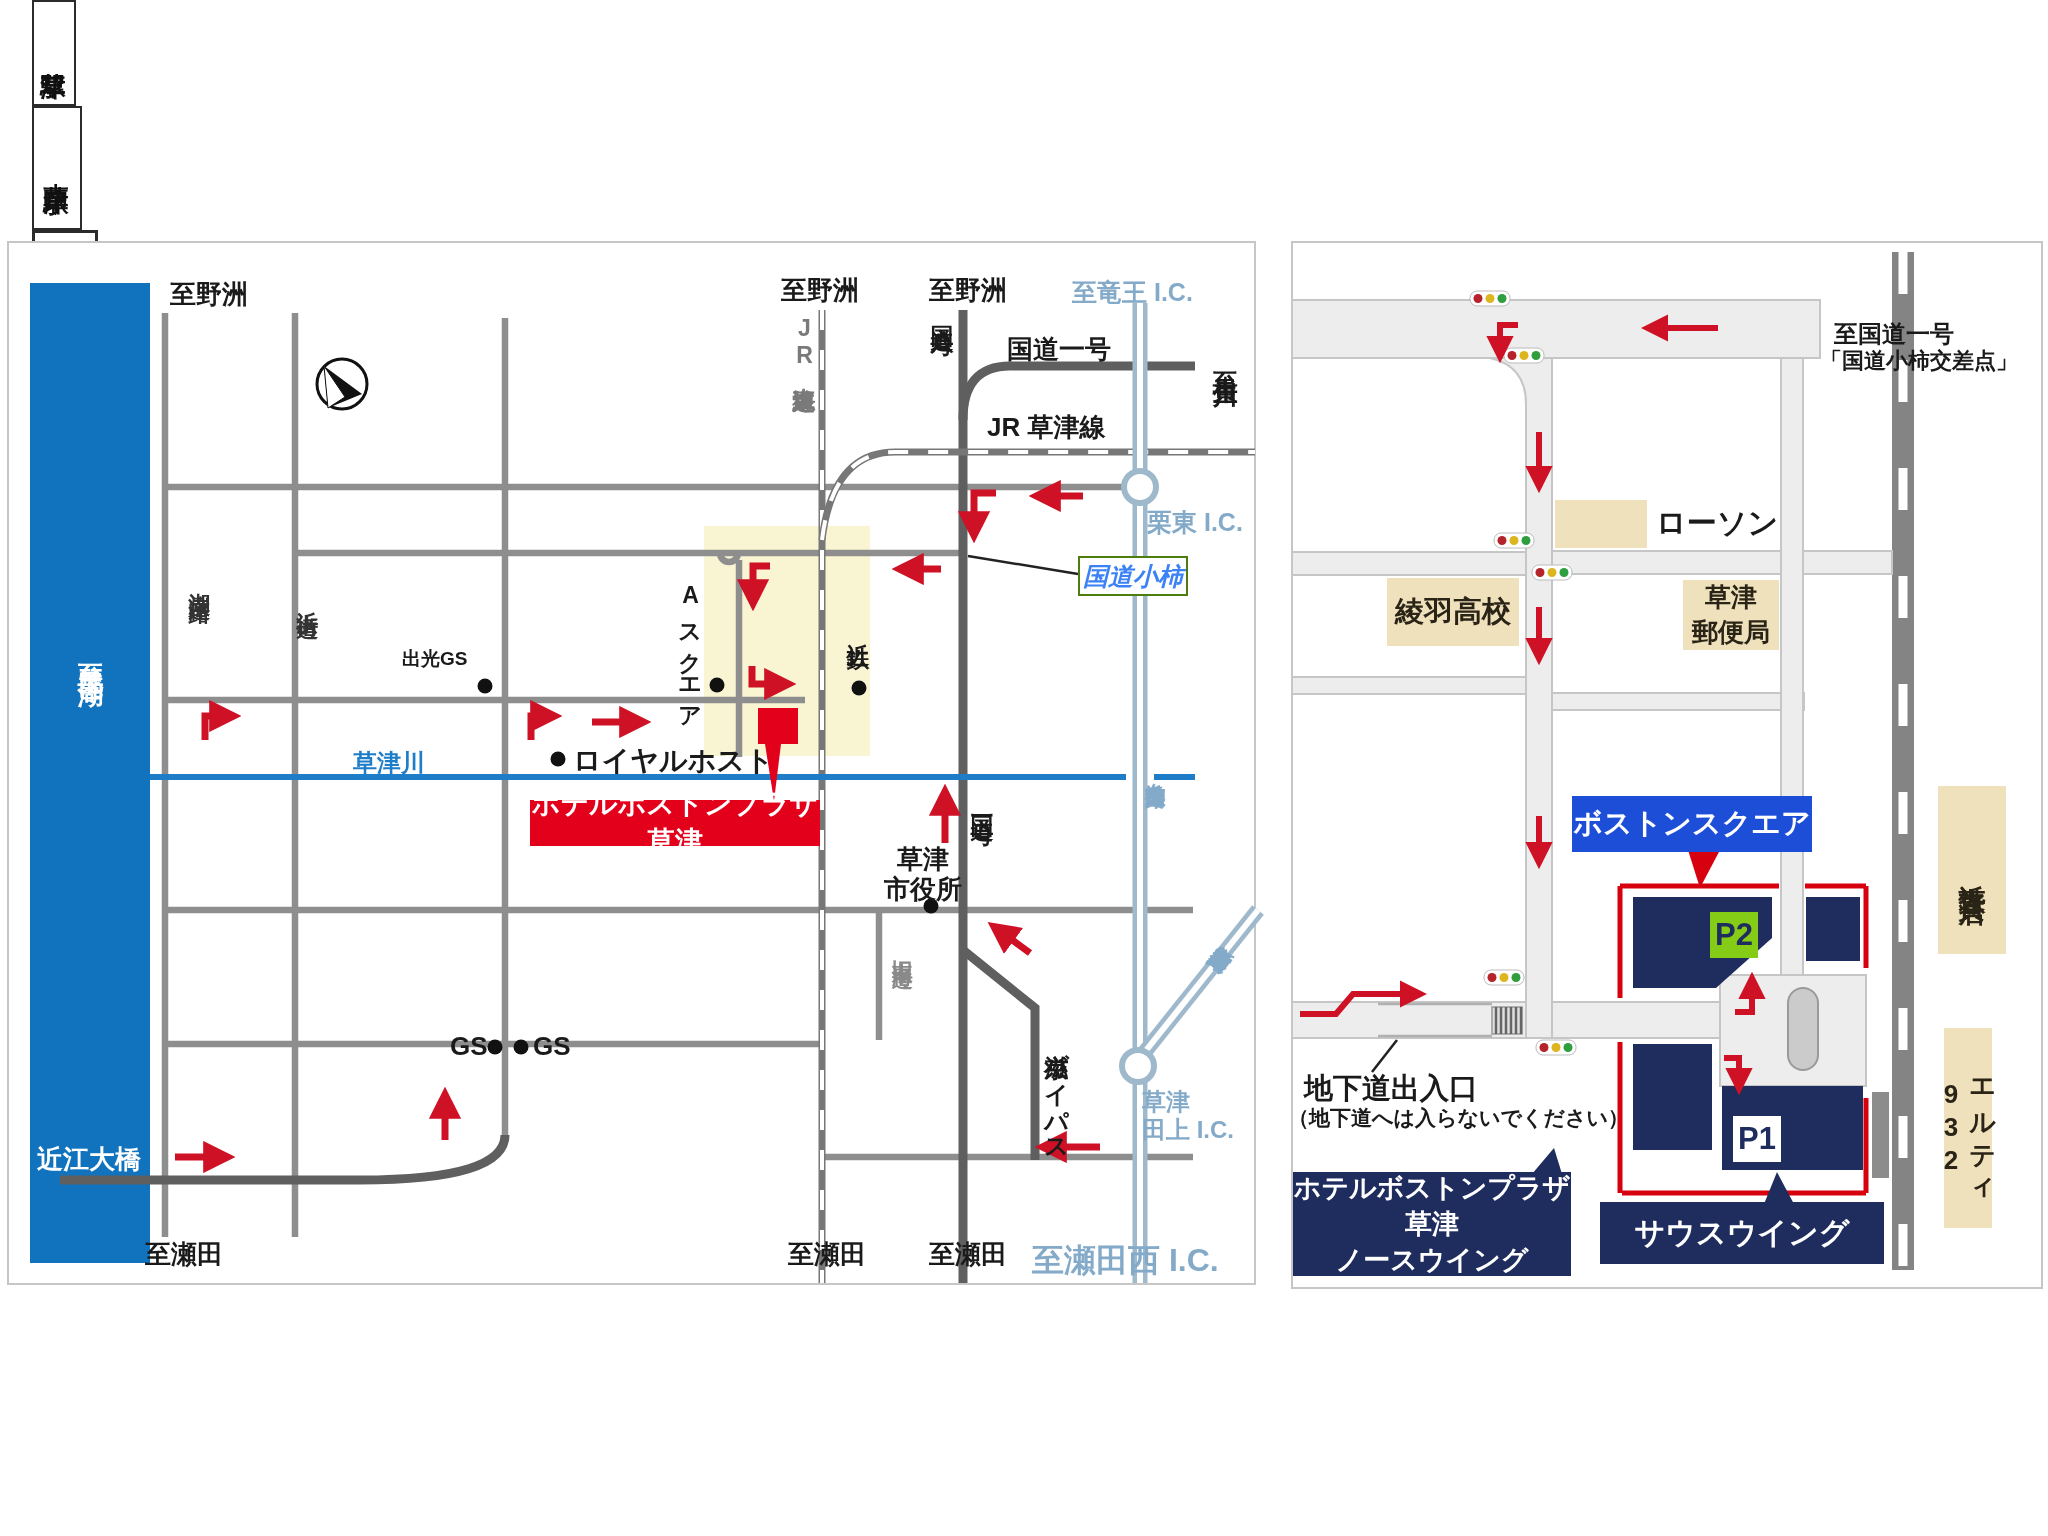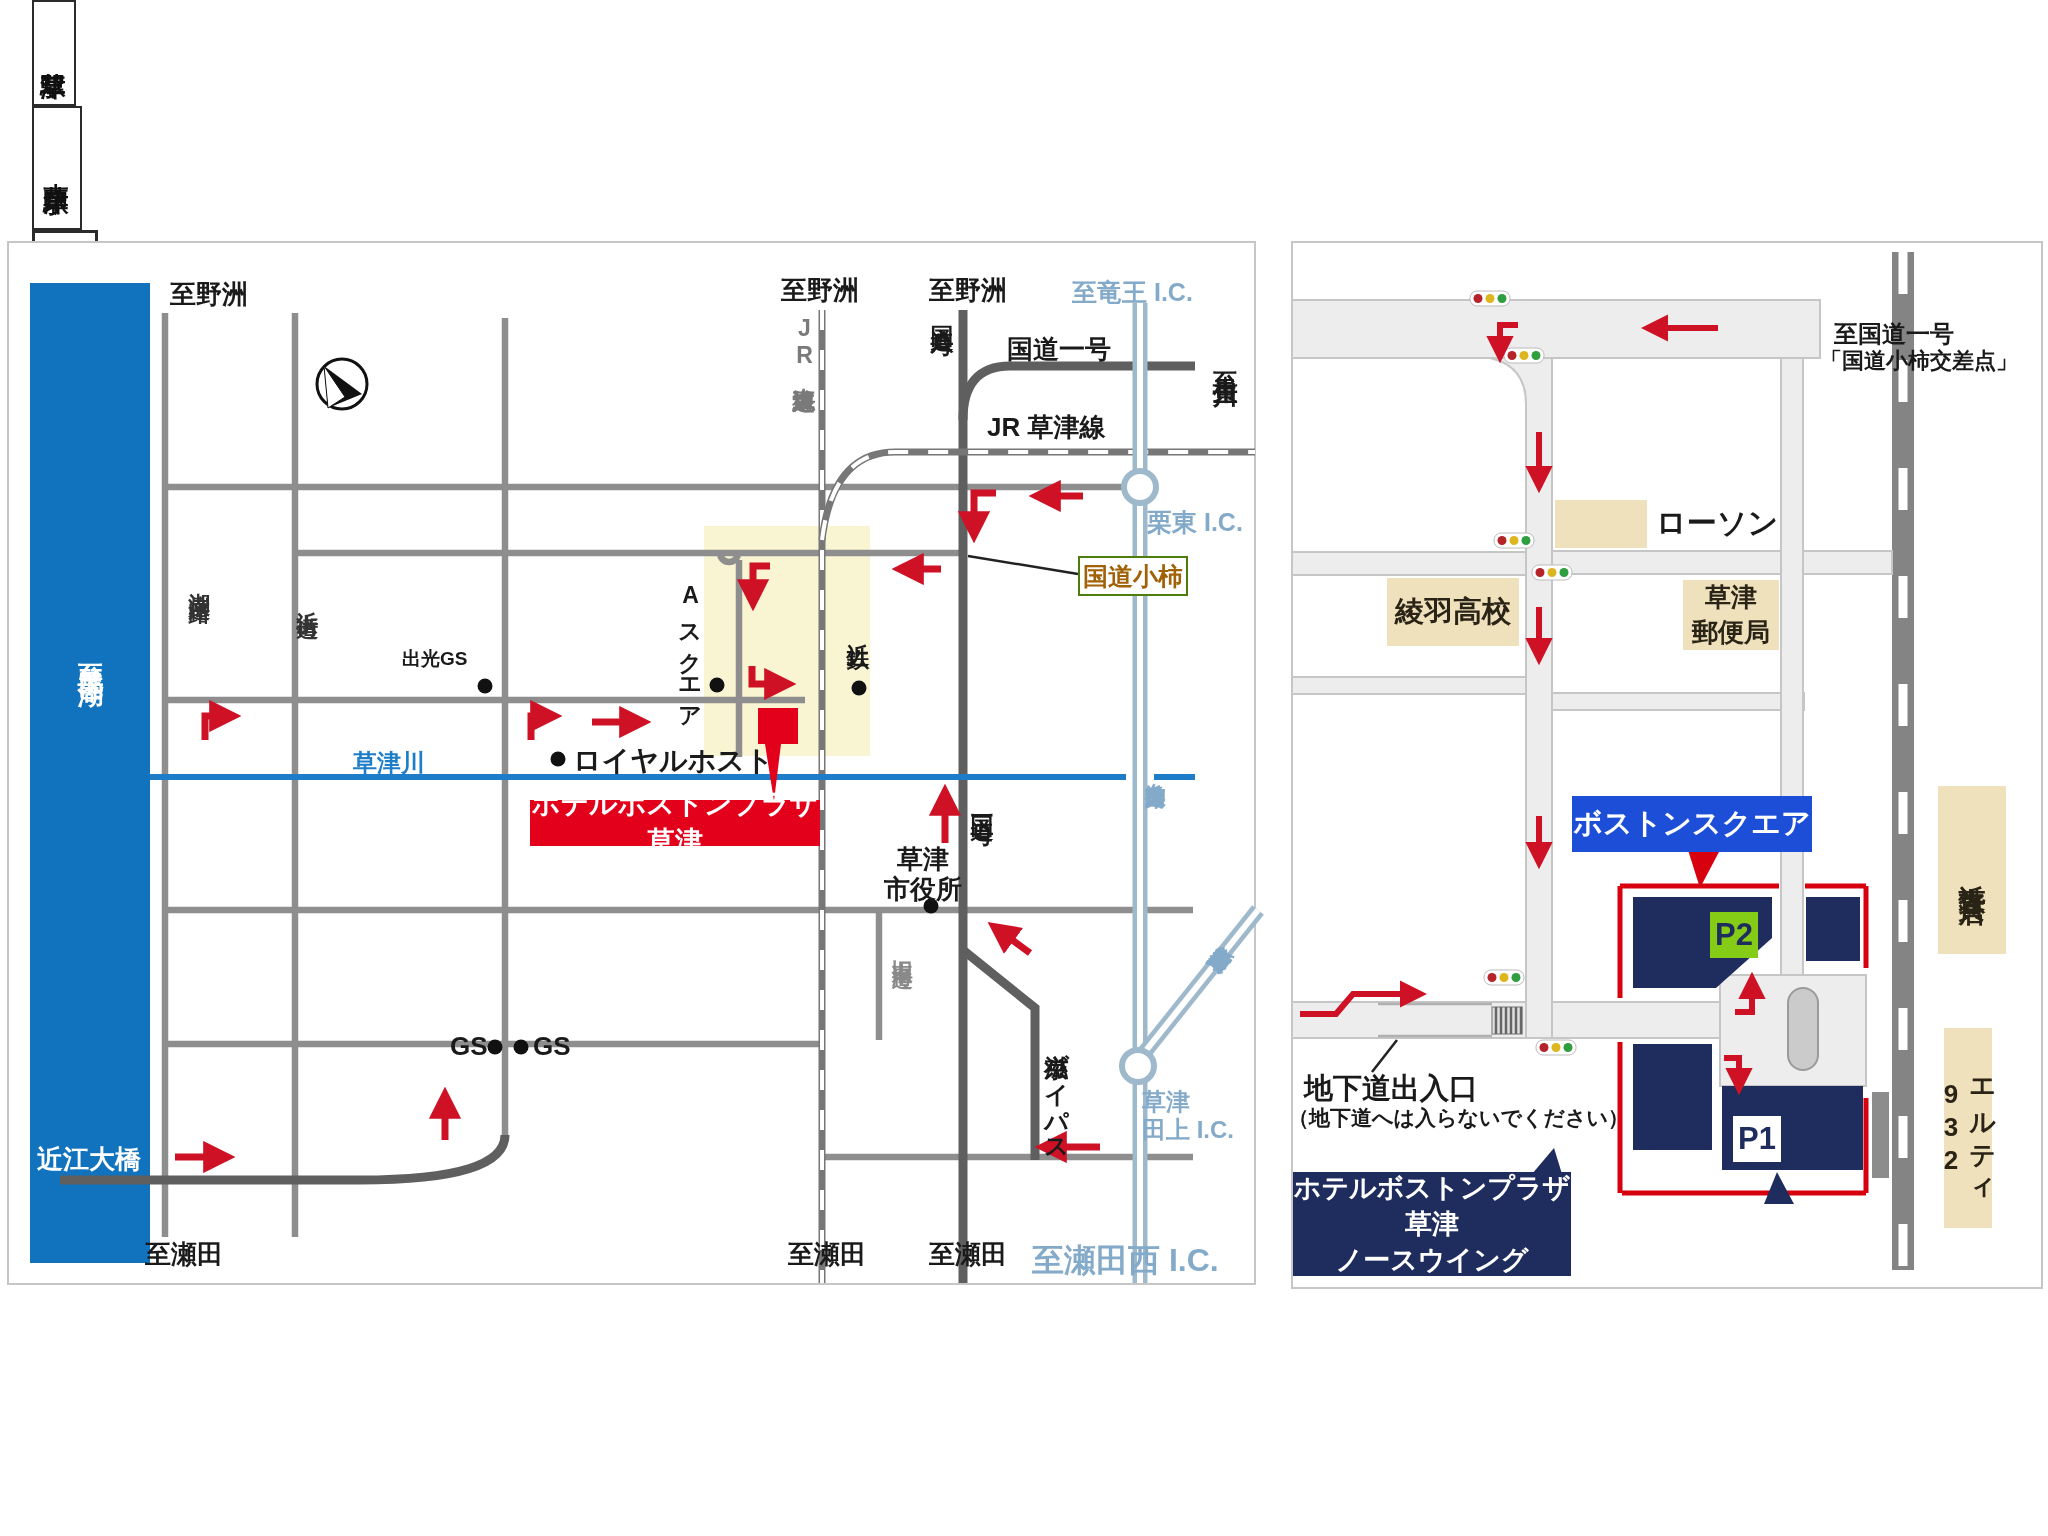--- a/index.html
+++ b/index.html
@@ -10,21 +10,21 @@
   .v{writing-mode:vertical-rl;text-orientation:upright;letter-spacing:3px;}
   .steel{color:#84aac9;}
   .gray{color:#7a7a7a;}
   .blue{color:#1e7dc8;}
   .white{color:#ffffff;}
   .box{position:absolute;display:flex;align-items:center;justify-content:center;
        font-weight:bold;text-align:center;}
   .beige{background:#f0e1bd;color:#2a2417;}
   .navybox{background:#1f2c5e;color:#fff;flex-direction:column;}
   .redbox{background:#e3001b;color:#fff;}
-  .whitebox{background:#fff;border:8px solid #4d7c0f;color:#a16207;}
+  .whitebox{background:#fff;border:8px solid #4d7c0f;color:#3b82f6;font-style:italic;}
   .stationbox{background:#fff;border:3px solid #2b2b2b;color:#111;display:flex;
        align-items:center;justify-content:center;font-weight:bold;}
   .two{display:flex;flex-direction:column;align-items:center;justify-content:center;}
 </style>
 </head>
 <body>
 
 <div id="canvas">
 
 <svg id="shapes" width="2048" height="1536" viewBox="0 0 2048 1536">
@@ -287,14 +287,15 @@
 <div class="box" style="left:1733px;top:1116px;width:48px;height:46px;background:#fff;color:#1f2c5e;font-size:31px;">P1</div>
 <div class="stationbox v" style="left:1865px;top:933px;width:60px;height:162px;font-size:35px;">草津駅</div>
 <div class="box beige v" style="left:1938px;top:786px;width:68px;height:168px;font-size:27px;">近鉄百貨店</div>
 <div class="box beige v" style="left:1944px;top:1028px;width:48px;height:200px;font-size:26px;">エルティ932</div>
 <div class="lbl" style="left:1304px;top:1072px;font-size:29px;">地下道出入口</div>
 <div class="lbl" style="left:1288px;top:1106px;font-size:21px;">（地下道へは入らないでください）</div>
 <div class="box navybox" style="left:1293px;top:1172px;width:278px;height:104px;font-size:27px;">
   <span>ホテルボストンプラザ草津</span>
   <span>ノースウイング</span>
 </div>
+<div class="box navybox" style="left:1600px;top:1202px;width:284px;height:62px;font-size:30px;">サウスウイング</div>
 
 </div>
 
 </body></html>

